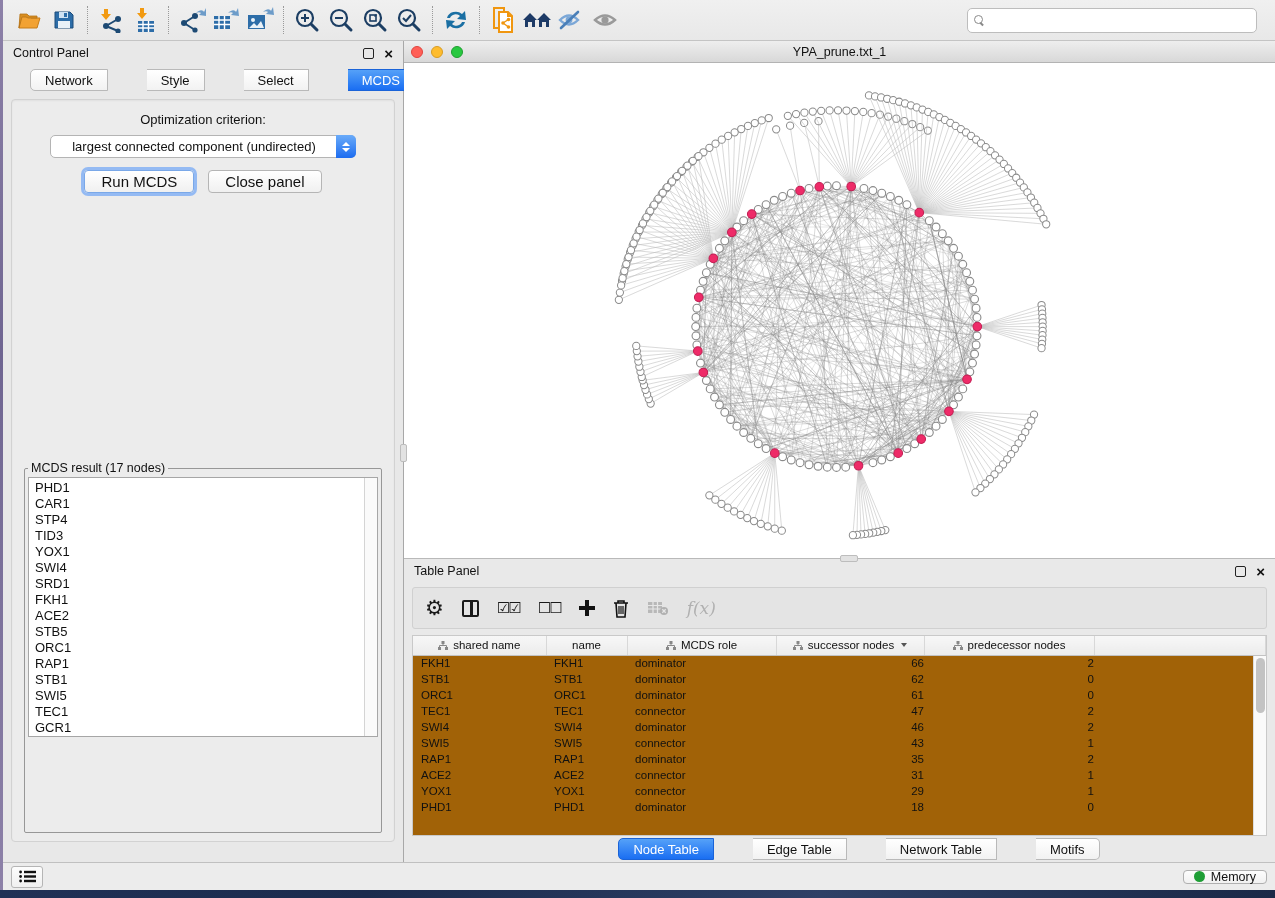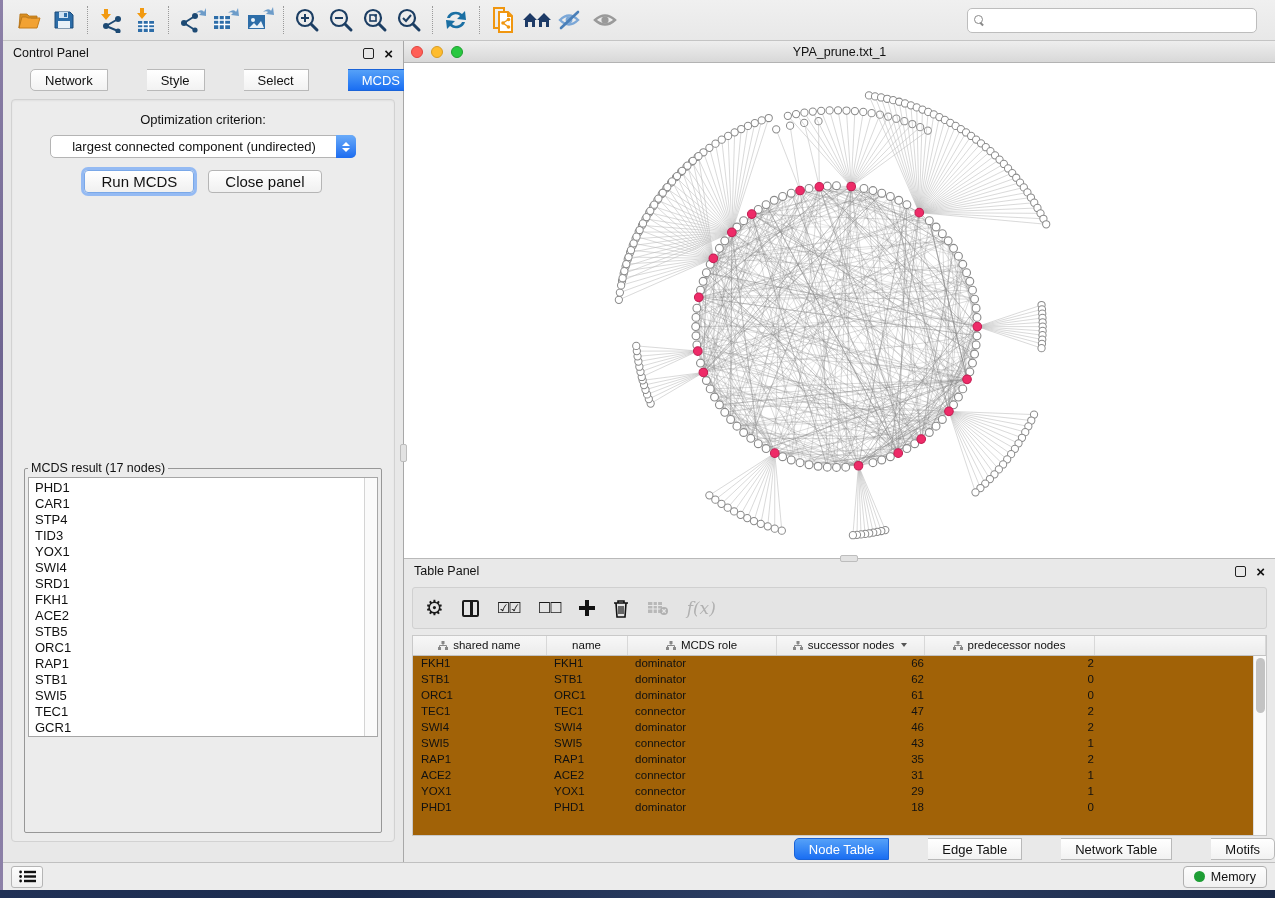--- a/index.html
+++ b/index.html
@@ -115,27 +115,27 @@
     text-align:center; white-space:nowrap; overflow:hidden; position:relative; }
   table.nodetbl td { height:16px; font-size:11.5px; color:#111; padding:0 0 0 8px;
     white-space:nowrap; overflow:hidden; }
   td.num { text-align:right; padding:0 12px 0 0; }
   .hicon { display:inline-block; vertical-align:-1px; margin-right:5px; }
   .sortchev { display:inline-block; width:0; height:0; border-left:3.5px solid transparent;
     border-right:3.5px solid transparent; border-top:4px solid #555; margin-left:7px; vertical-align:2px; }
   .tbl-scroll { position:absolute; top:20px; right:0; bottom:0; width:13px; background:#fafafa; border-left:1px solid #ddd; }
   .tbl-thumb { position:absolute; top:2px; left:1.5px; width:9px; height:55px; background:#c3c3c3; border-radius:5px; }
 
-  .tp-tabs { height:26px; flex:none; display:flex; justify-content:flex-end; align-items:center; }
+  .tp-tabs { height:26px; flex:none; display:flex; justify-content:center; align-items:center; }
   .status-bar { height:28px; flex:none; background:#ececec; border-top:1px solid #c0c0c0;
     display:flex; align-items:center; padding:0 8px; }
   .list-btn { width:32px; height:22px; background:linear-gradient(#fdfdfd,#f0f0f0); border:1px solid #b5b5b5;
     border-radius:3px; display:flex; align-items:center; justify-content:center; }
   .status-spacer { flex:1; }
-  .memory-btn { height:22px; padding:0 10px; background:linear-gradient(#fdfdfd,#f1f1f1);
+  .memory-btn { height:14px; padding:0 10px; background:linear-gradient(#fdfdfd,#f1f1f1);
     border:1px solid #b0b0b0; border-radius:4px; display:flex; align-items:center; gap:6px; font-size:12.5px; color:#111; }
   .memdot { width:11px; height:11px; border-radius:50%; background:#1e9e35; }
 </style>
 </head>
 <body>
 
 <div class="desktop">
   <div class="wall-left"></div>
   <div class="app">
 

